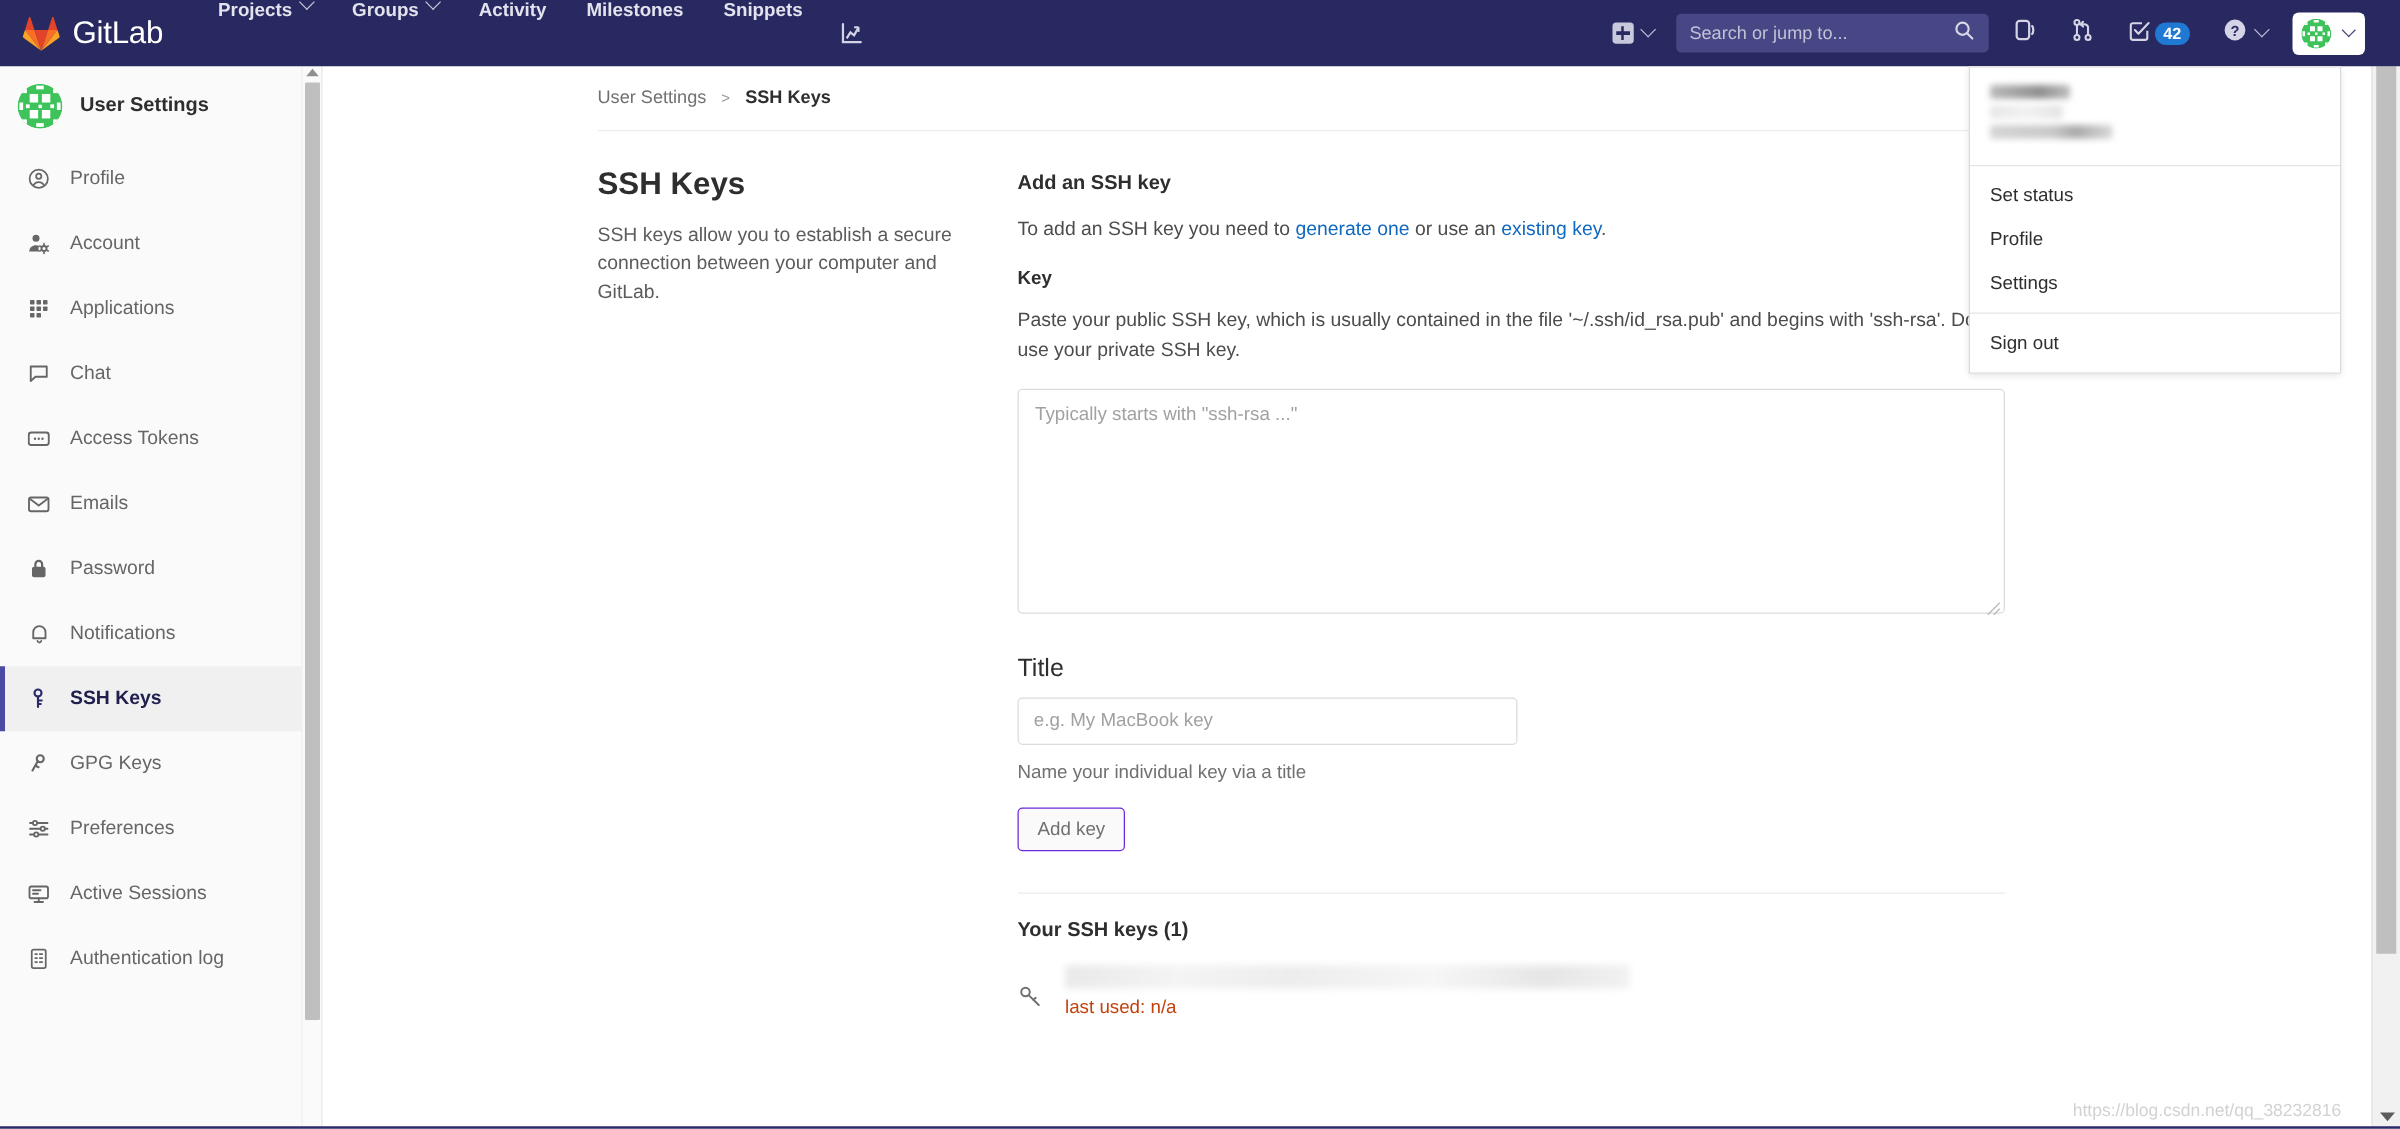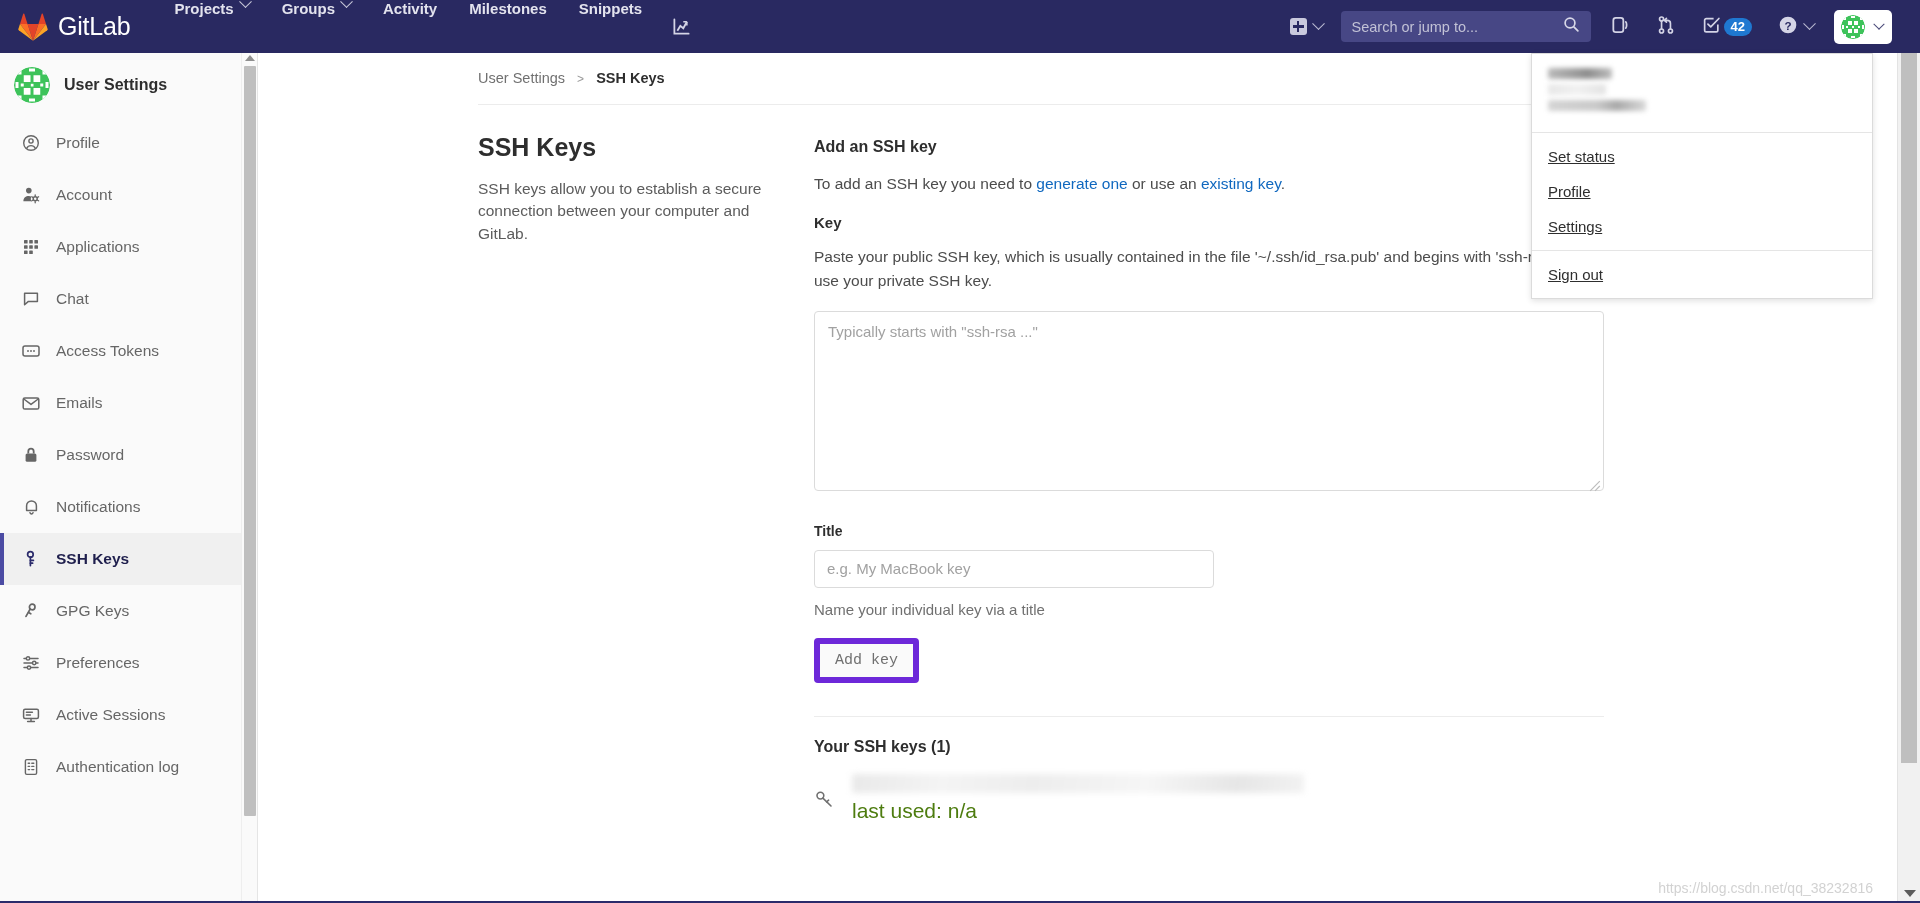--- a/index.html
+++ b/index.html
@@ -89,26 +89,25 @@
   }
   .avatar-btn .caret { color: #292961; margin-left: 10px; width: 8px; height: 8px;}
   .identicon {
     width: 24px; height: 24px; border-radius: 50%;
     display: block;
   }
 
   
   .user-dropdown {
     position: absolute; top: 53px; right: 47px;
-    width: 342px;
+    width: 298px;
     background: #fff;
     border: 1px solid #dbdbdb;
     box-shadow: 0 2px 6px rgba(0,0,0,.12);
     z-index: 80;
-    text-decoration: underline;
   }
   .dd-userinfo { padding: 14px 16px 16px; border-bottom: 1px solid #e5e5e5; }
   .blur-line {
     height: 11px; border-radius: 2px; margin-bottom: 5px;
     filter: blur(2.6px);
   }
   .bl1 { width: 64px; background: linear-gradient(90deg,#b9b9b9,#9a9a9a 45%,#8d8d8d 62%,#bdbdbd); }
   .bl2 { width: 58px; background: linear-gradient(90deg,#e7e7e7,#f1f1f1,#e3e3e3); }
   .bl3 { width: 98px; background: linear-gradient(90deg,#d4d4d4,#c9c9c9 50%,#a9a9a9 70%,#d8d8d8); }
   .dd-item {
@@ -221,45 +220,45 @@
     padding: 11px 13px; font-size: 15px; color: #999;
     background: #fff; resize: none;
     font-family: "Liberation Sans", sans-serif;
     outline: none;
   }
   .key-textarea::placeholder { color: #a1a1a1; }
   .resize-grip {
     position: absolute; right: 3px; bottom: 3px; width: 12px; height: 12px;
     pointer-events: none;
   }
-  .title-label { font-size: 14px; font-weight: bold; margin: 28px 0 11px; }
+  .title-label { font-size: 20px; font-weight: normal; margin: 28px 0 11px; }
   .title-input {
     width: 400px; height: 38px;
     border: 1px solid #dbdbdb; border-radius: 4px;
     padding: 0 12px; font-size: 15px; color: #4c4c4c;
     outline: none; font-family: "Liberation Sans", sans-serif;
   }
   .title-input::placeholder { color: #a1a1a1; }
   .help-text { font-size: 15px; color: #707070; margin-top: 13px; }
   .add-key-btn {
     margin-top: 20px;
-    background: #fafafa; border: 6px solid #6d28d9; border-radius: 4px;
+    background: #fafafa; border: 1px solid #6d28d9; border-radius: 4px;
     padding: 8px 15px; font-size: 15px; color: #707070;
-    cursor: pointer; font-family: Liberation Mono, monospace;
+    cursor: pointer; font-family: Liberation Sans, sans-serif;
   }
   .keys-rule { border-top: 1px solid #ececec; margin: 33px 0 0; }
   .keys-h { font-size: 16px; font-weight: bold; margin: 21px 0 18px; }
   .key-row { display: flex; align-items: flex-start; }
   .key-row .kico { width: 26px; margin-right: 12px; padding-top: 14px; color: #707070; }
   .key-blur {
     width: 452px; height: 19px; margin-bottom: 6px;
     background: linear-gradient(100deg,#e9e9e9,#f4f4f4 20%,#ededed 40%,#f6f6f6 65%,#e6e6e6 85%,#f2f2f2);
     filter: blur(3px); border-radius: 2px;
   }
-  .key-used { font-size: 21px; color: #4d7c0f; }
+  .key-used { font-size: 15px; color: #c2410c; }
 
   
   .page-scroll {
     position: absolute; top: 53px; right: 0; width: 23px; bottom: 0;
     background: #f1f1f1; border-left: 1px solid #e3e3e3; z-index: 50;
   }
   .page-thumb {
     position: absolute; top: 0; left: 3px; width: 16px; height: 710px;
     background: #bfbfbf;
   }

